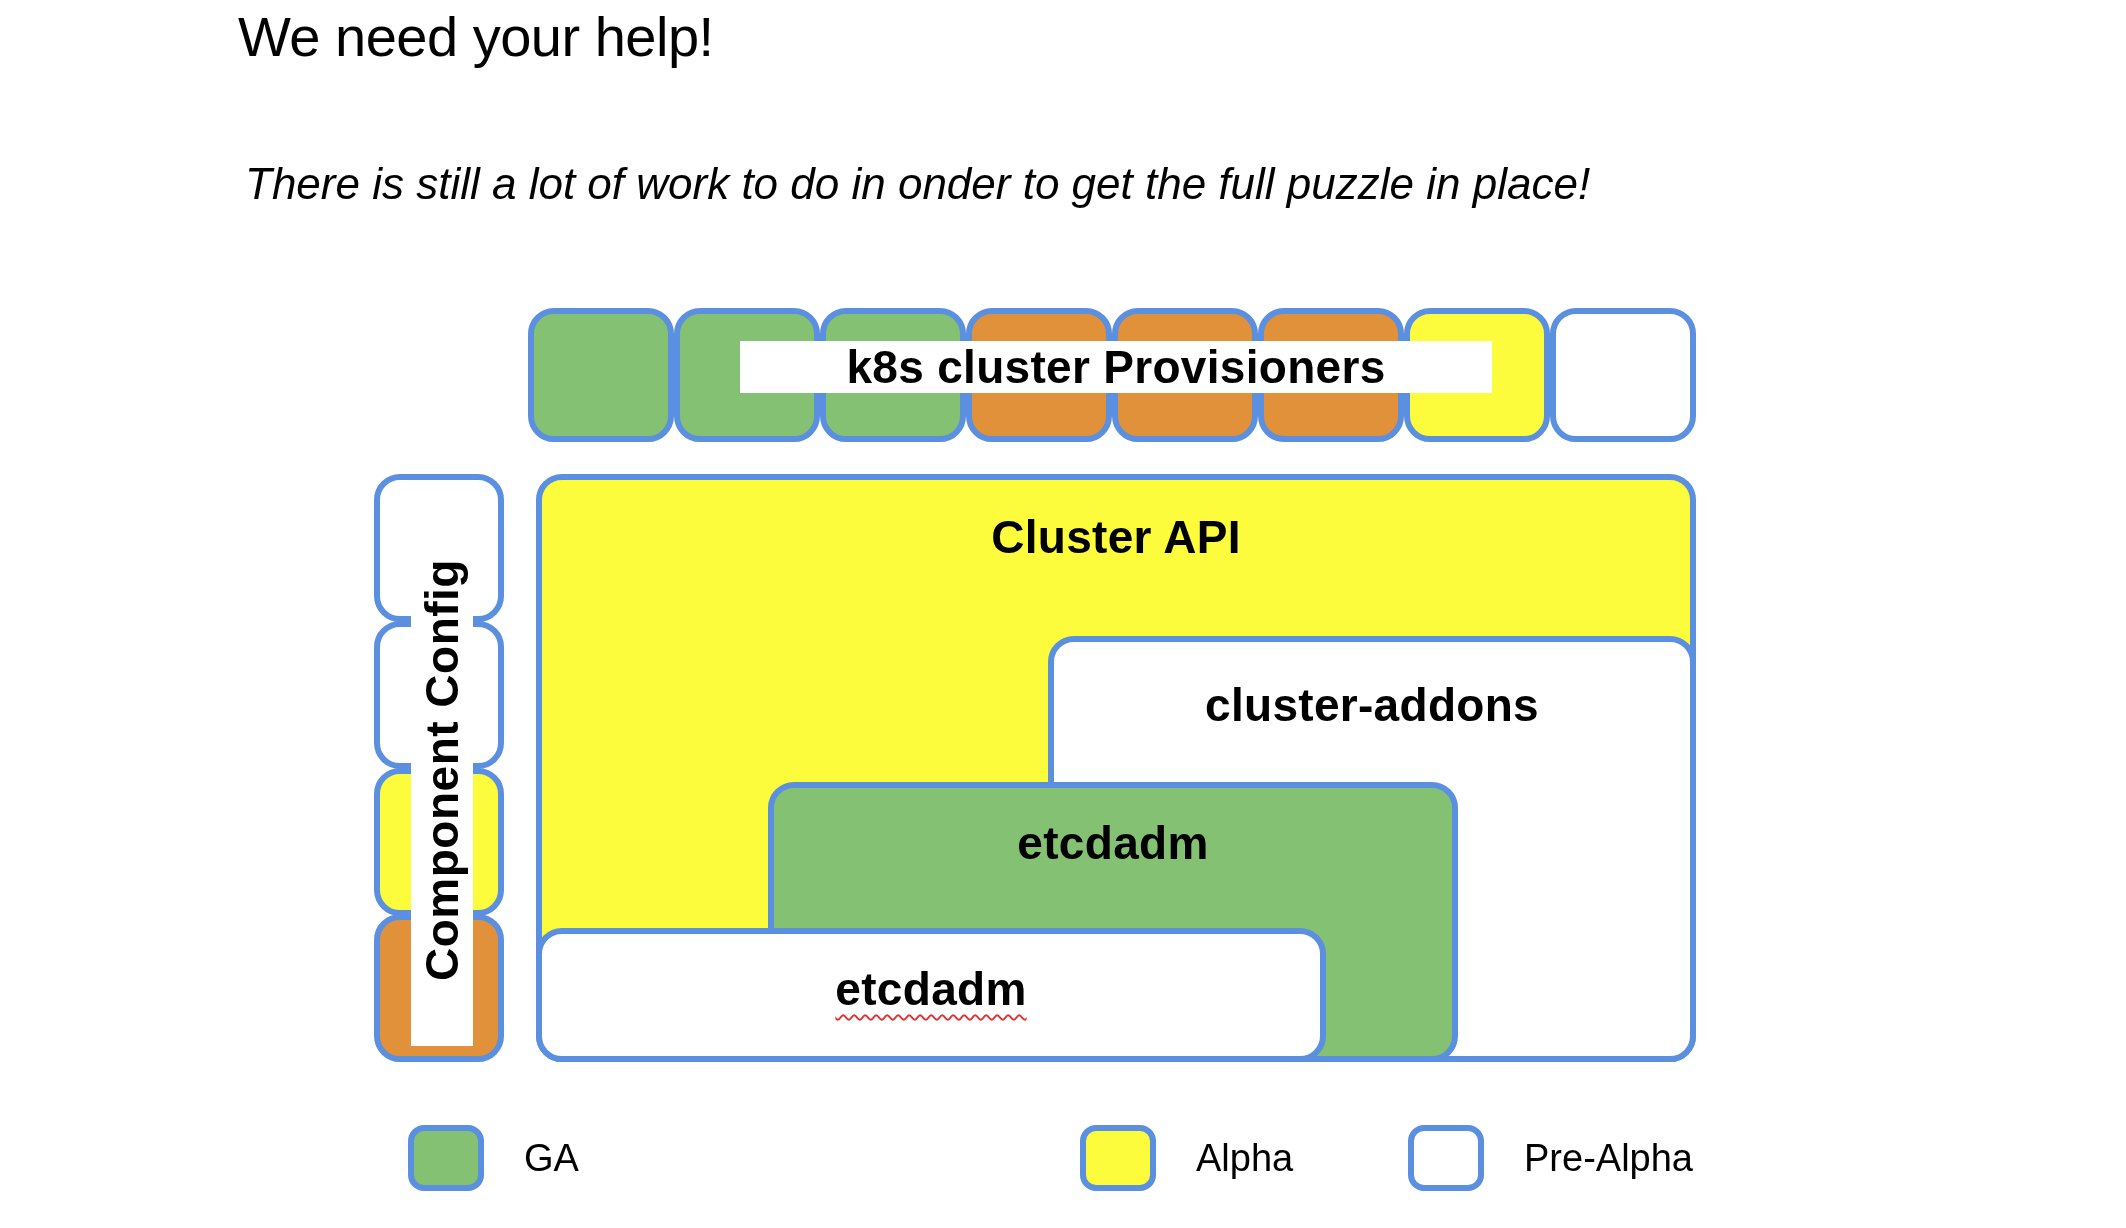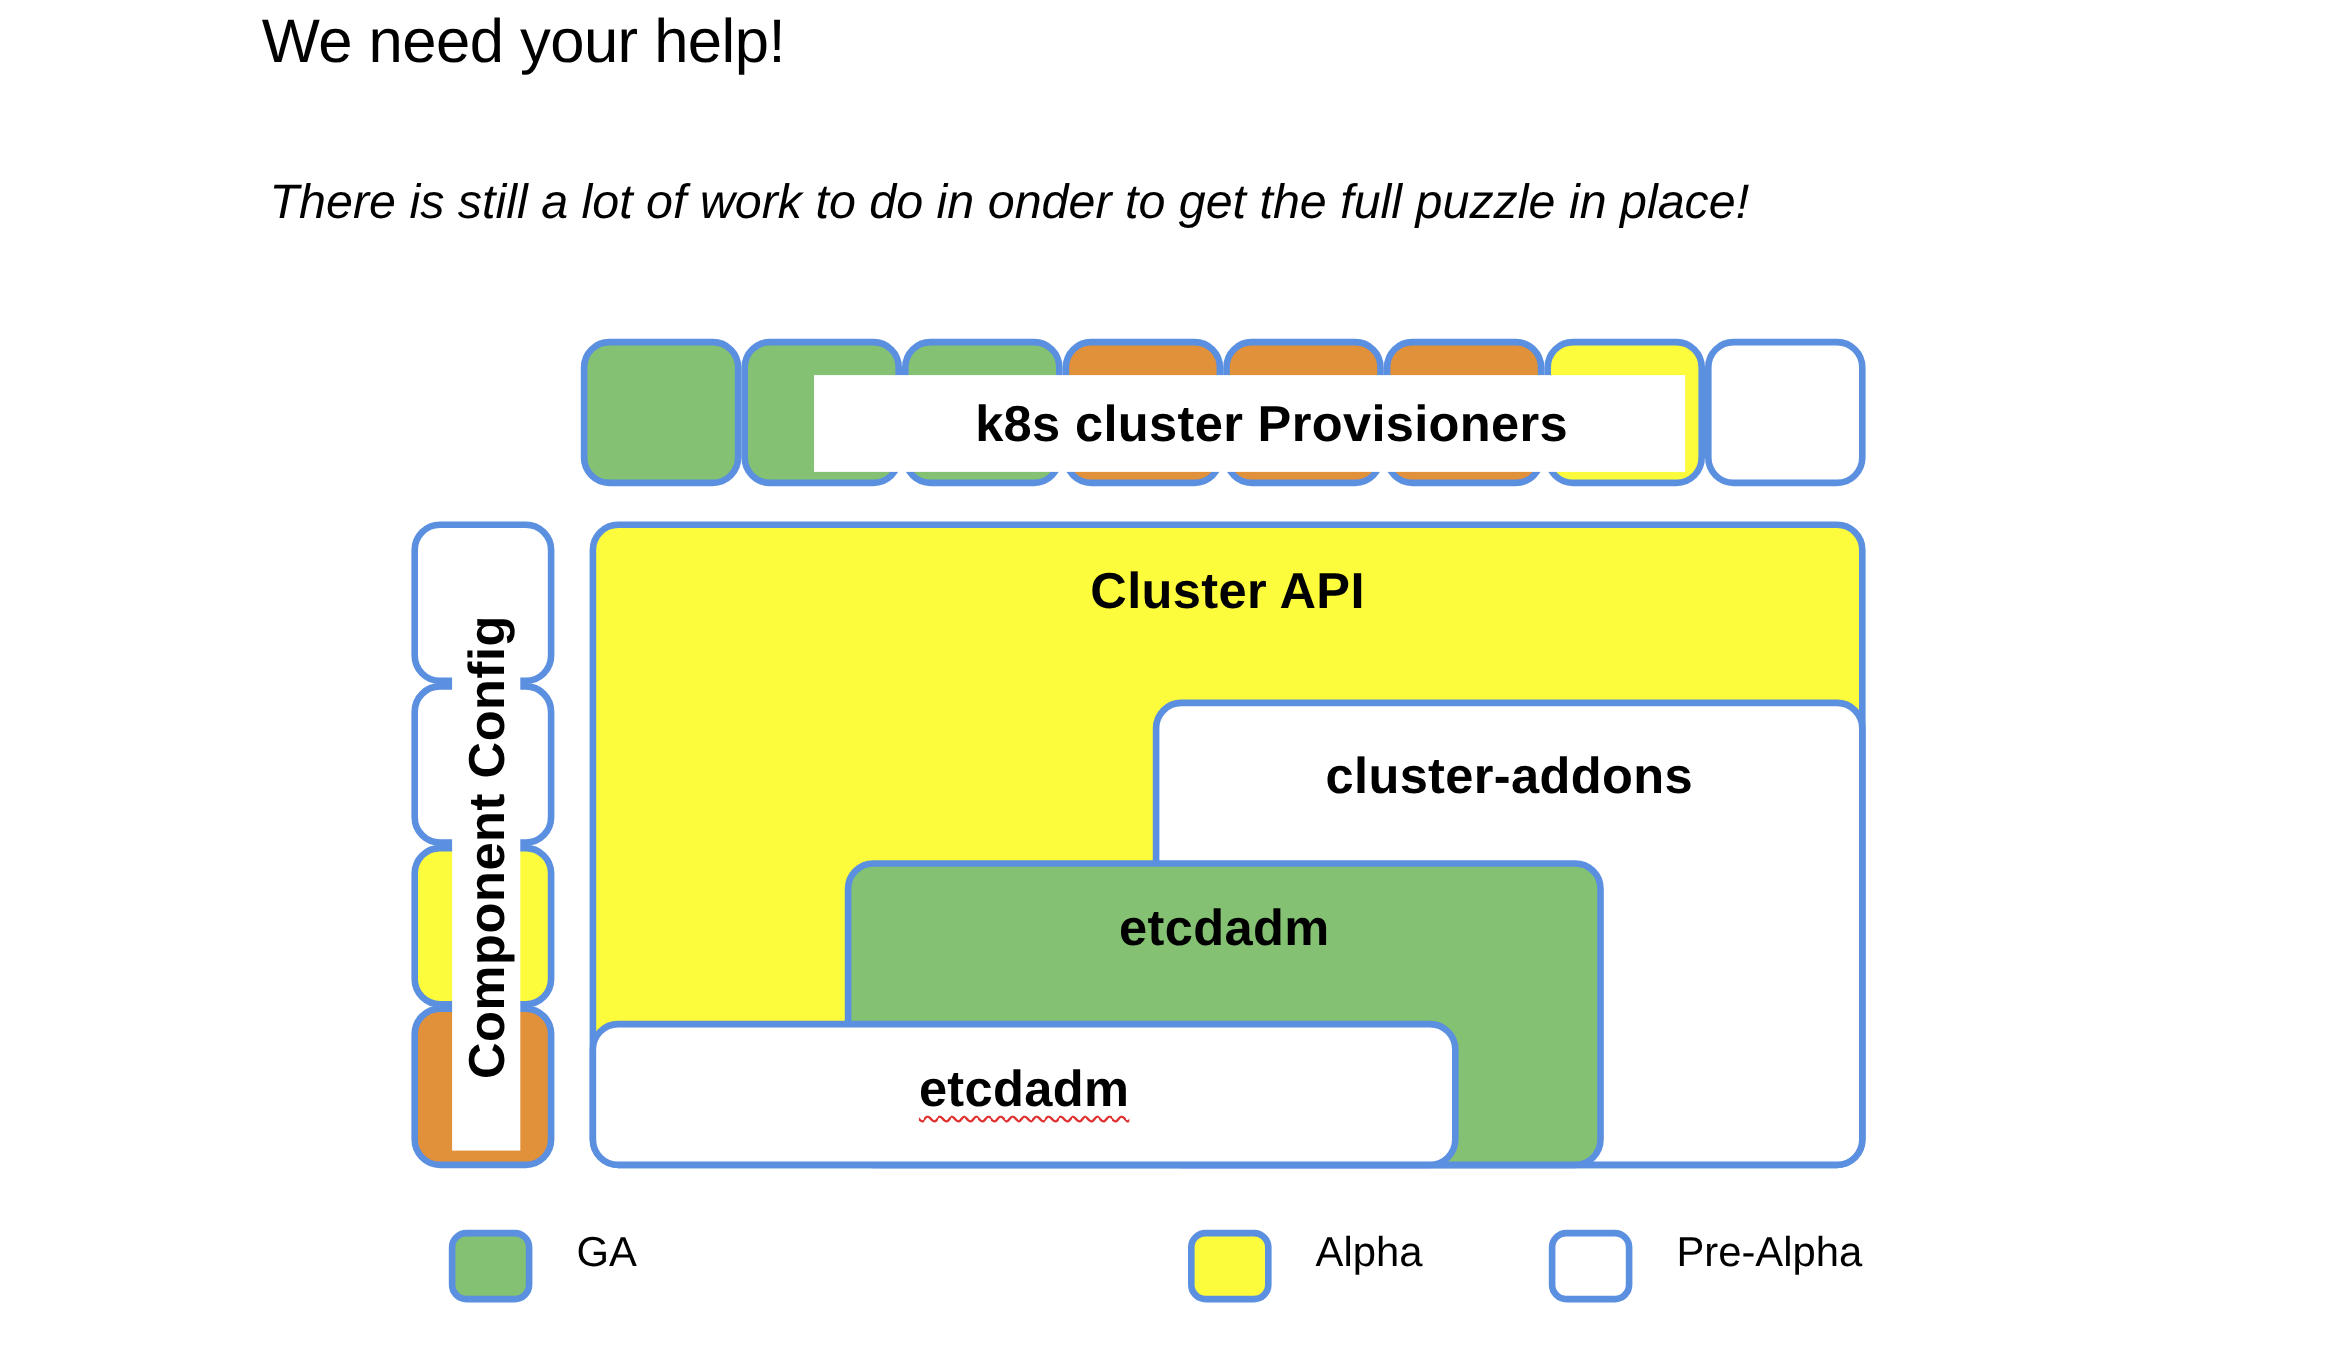--- a/index.html
+++ b/index.html
@@ -66,30 +66,29 @@
     height: 134px;
     box-sizing: border-box;
     border: 6px solid #5b8fe0;
     border-radius: 26px;
   }
   #provisioner-label {
     position: absolute;
     left: 740px;
     top: 341px;
     width: 752px;
-    height: 88px;
+    height: 52px;
     background: #ffffff;
     display: flex;
     align-items: center;
     justify-content: center;
     font-size: 46px;
     font-weight: bold;
     letter-spacing: 0.3px;
     z-index: 12;
-    padding-left: 40px;
   }
 
   
   #component-config-col {
     position: absolute;
     left: 374px;
     top: 474px;
     width: 130px;
     height: 588px;
   }
@@ -183,21 +182,21 @@
     position: absolute;
     left: 408px;
     top: 1118px;
     width: 1260px;
     height: 80px;
   }
   #legend .legend-item {
     position: absolute;
     top: 0;
     display: flex;
-    align-items: flex-start;
+    align-items: center;
     height: 80px;
   }
   #legend .swatch {
     width: 76px;
     height: 66px;
     box-sizing: border-box;
     border: 6px solid #5b8fe0;
     border-radius: 16px;
     flex: none;
   }

